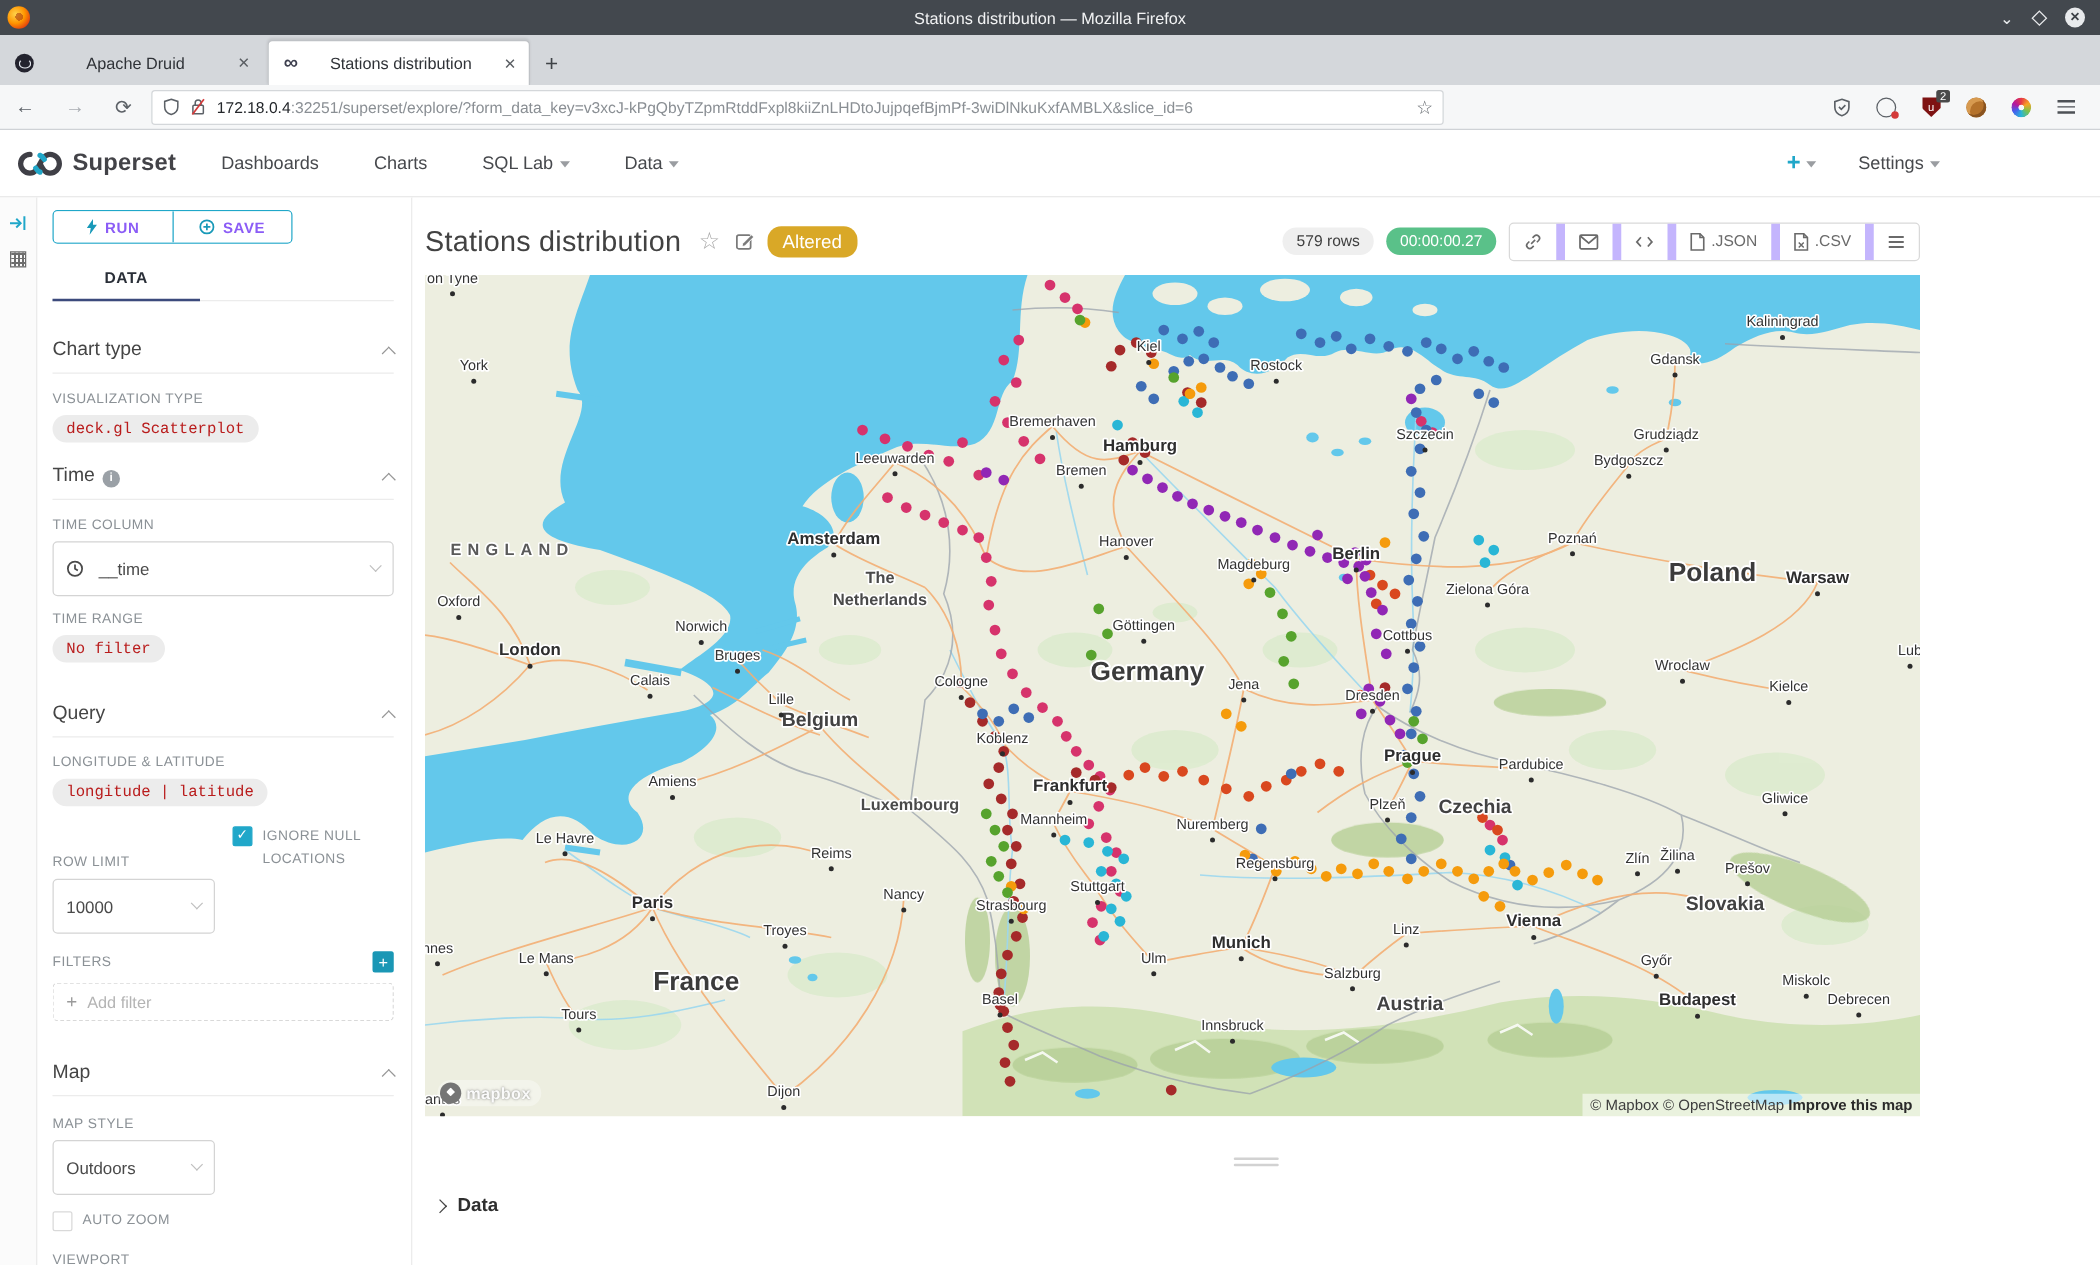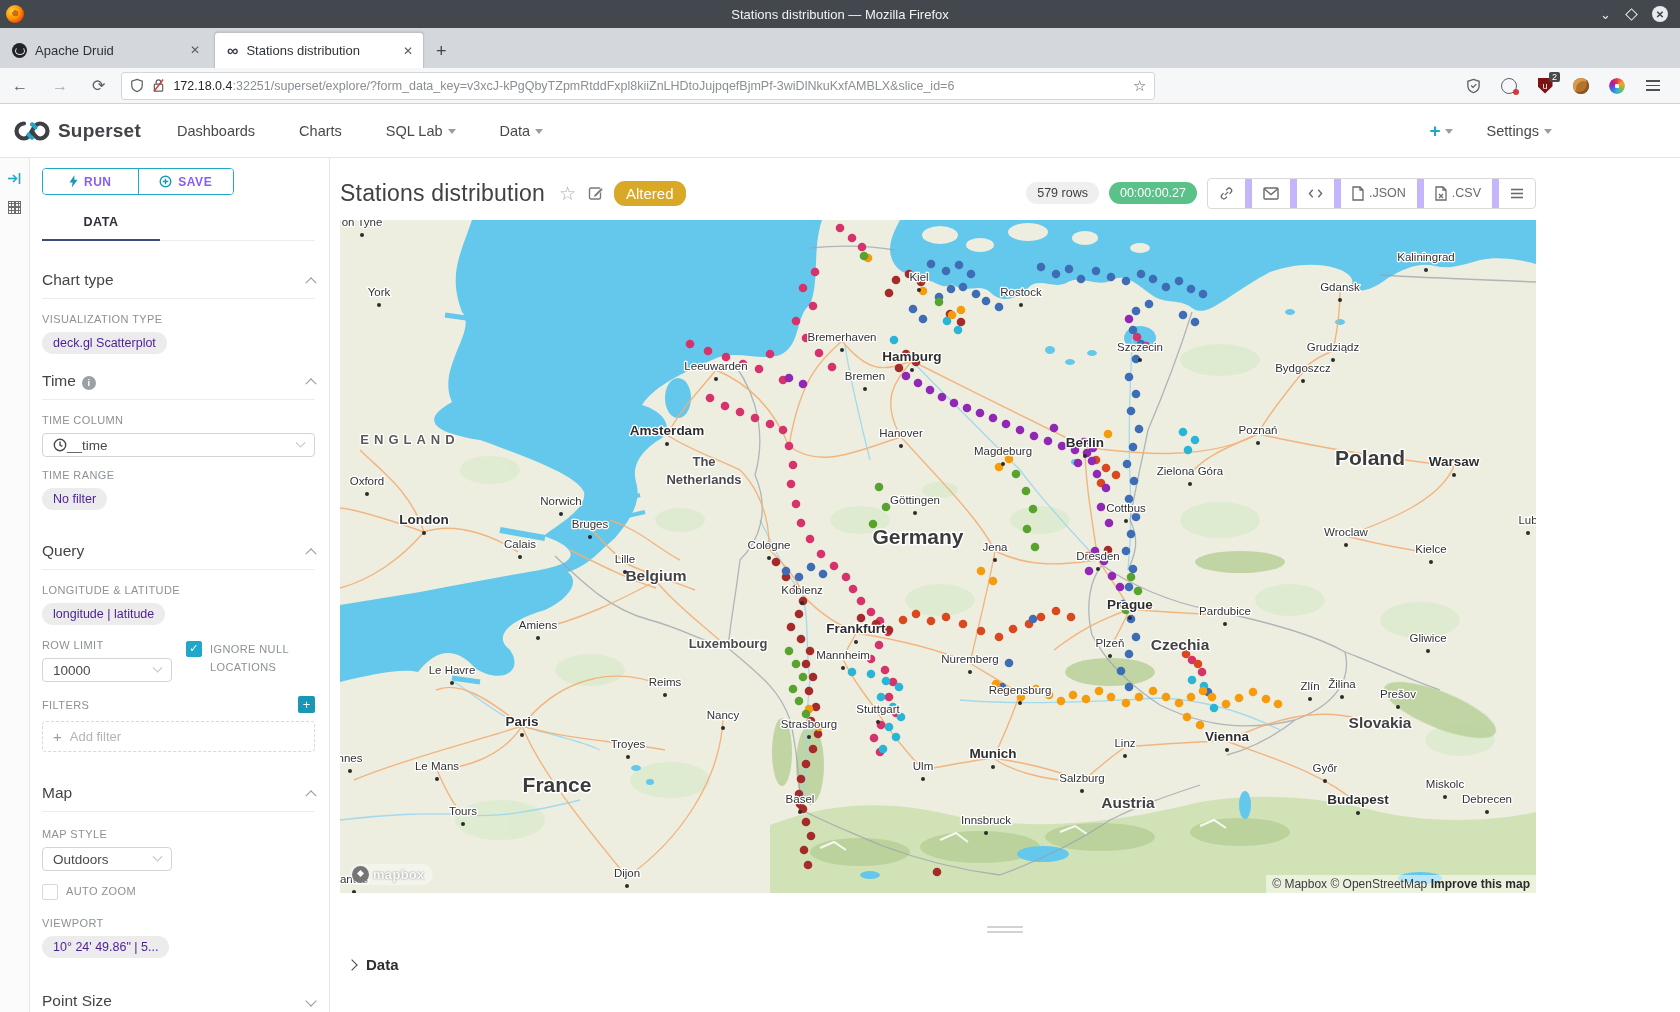--- a/index.html
+++ b/index.html
@@ -11,21 +11,21 @@
   .ff-logo:after{content:"";position:absolute;left:4px;top:3px;width:9px;height:9px;border-radius:50%;background:radial-gradient(circle at 60% 60%, #a4340c 0 40%, transparent 41%);opacity:.55;}
   .win-title { position:absolute; left:50%; transform:translateX(-50%); font-size:13px; }
   .win-controls { margin-left:auto; display:flex; align-items:center; gap:16px; padding-right:12px; }
   .wc { color:#e8eaec; font-size:13px; line-height:1; }
   .wc-diamond { width:9px; height:9px; border:1.4px solid #e8eaec; transform:rotate(45deg); }
   .wc-close { width:16px; height:16px; border-radius:50%; background:#e8eaec; color:#3c4046; font-size:10px; font-weight:bold; display:flex; align-items:center; justify-content:center; }
 
   .tabstrip { position:absolute; top:28px; left:0; width:1680px; height:40px; background:#d4d7db; display:flex; align-items:flex-end; }
   .tab { height:36px; display:flex; align-items:center; gap:8px; padding:0 10px 0 12px; font-size:13px; color:#2f3237; width:210px; }
   .tab.active { background:#fff; border:1px solid #bfc2c6; border-bottom:none; border-radius:4px 4px 0 0; box-shadow:0 -1px 2px rgba(0,0,0,.08); margin-left:4px; }
-  .tab .tab-label { flex:1; white-space:nowrap; overflow:hidden; }
+  .tab .tab-label { flex:1; white-space:nowrap; overflow:hidden;text-align:center; }
   .tab .tab-close { color:#5a5e63; font-size:12px; }
   .druid-ic { width:15px; height:15px; border-radius:50%; background:#23232e; position:relative; flex:none;}
   .druid-ic:after { content:""; position:absolute; left:3px; top:4px; width:8px; height:6px; border:1.6px solid #dfe3ea; border-radius:50%; border-top-color:transparent; }
   .ss-tab-ic { color:#3d3f4e; font-weight:bold; font-size:16px; line-height:1; flex:none;}
   .newtab-btn { font-size:18px; color:#3f4347; padding:0 12px 6px; }
 
   .urlrow { position:absolute; top:68px; left:0; width:1680px; height:36px; background:#f6f7f8; border-bottom:1px solid #cfd2d6; display:flex; align-items:center; }
   .nav-ic { color:#5c6167; font-size:16px; padding:0 12px; }
   .nav-ic.dim { color:#a9adb2; }
   .urlbox { width:1034px; height:28px; margin-left:4px; background:#fff; border:1px solid #d4d7da; border-radius:3px; display:flex; align-items:center; padding:0 8px; }
@@ -68,22 +68,22 @@
   .rs-btn { flex:1; display:flex; align-items:center; justify-content:center; gap:6px; font-size:12px; font-weight:bold; letter-spacing:.5px; color:#8b5cf6; background:#fff; }
   .rs-btn + .rs-btn { border-left:1.5px solid #20a7c9; }
   .data-tab-row { margin-top:16px; border-bottom:1px solid #ececec; position:relative; height:30px; }
   .data-tab { position:absolute; left:0; top:0; width:118px; text-align:center; font-size:12.5px; font-weight:bold; letter-spacing:.5px; color:#2a2f38; padding-top:4px; border-bottom:2px solid #3c4a7c; height:30px; }
   .section-h { display:flex; align-items:center; justify-content:space-between; font-size:15.5px; color:#454545; }
   .chev { width:8px; height:8px; border-right:1.7px solid #979797; border-bottom:1.7px solid #979797; }
   .chev.up { transform:rotate(225deg) translate(-2px,-2px); }
   .chev.down { transform:rotate(45deg); }
   .divider { border-bottom:1px solid #ececec; margin-top:9px; }
   .ctl-label { font-size:11px; color:#8b9196; letter-spacing:.4px; margin-bottom:7px; }
-  .pill { display:inline-block; background:#ececec; border-radius:11px; padding:4px 11px; font-size:12.5px; color:#4c1d95; }
-  .select { height:24px; border:1px solid #d4d4d4; border-radius:4px; display:flex; align-items:center; padding:0 10px; font-size:13.5px; color:#4a4a4a; gap:0; background:#fff; }
+  .pill { display:inline-block; background:#ececec; border-radius:11px; padding:4px 11px; font-size:12.5px; color:#b91c1c;font-family:Liberation Mono, monospace; }
+  .select { height:44px; border:1px solid #d4d4d4; border-radius:4px; display:flex; align-items:center; padding:0 10px; font-size:13.5px; color:#4a4a4a; gap:12px; background:#fff; }
   .select .sel-caret { margin-left:auto; width:7px; height:7px; border-right:1.5px solid #bfbfbf; border-bottom:1.5px solid #bfbfbf; transform:rotate(45deg) translate(-2px,-2px); }
   .info-ic { width:14px; height:14px; border-radius:50%; background:#9aa0a6; color:#fff; font-size:9.5px; font-weight:bold; display:inline-flex; align-items:center; justify-content:center; margin-left:6px; font-style:normal; }
   .cb { width:16px; height:16px; border:1px solid #d9d9d9; border-radius:2px; background:#fff; flex:none; }
   .cb.checked { background:#20a7c9; border-color:#20a7c9; color:#fff; font-size:11px; display:flex; align-items:center; justify-content:center; }
   .cb-row { display:flex; gap:8px; font-size:11px; color:#8b9196; letter-spacing:.4px; line-height:1.6; }
   .plus-sq { width:17px; height:17px; background:#1a97b5; border-radius:2px; color:#fff; font-size:13px; display:flex; align-items:center; justify-content:center; }
   .addfilter { border:1px dashed #d9d9d9; border-radius:4px; height:31px; display:flex; align-items:center; padding:0 10px; gap:8px; color:#b4b4b4; font-size:13px; margin-top:8px; }
 
   
   .main { flex:1; position:relative; background:#fff; }
@@ -306,21 +306,21 @@
     <div style="margin-top:32px;">
       <div class="section-h">
         <span>Query</span>
           <span class="chev up"></span>
       </div>
       <div class="divider"></div>
       <div style="margin-top:14px;">
         <div class="ctl-label">LONGITUDE &amp; LATITUDE</div>
         <span class="pill">longitude | latitude</span>
         <div style="display:flex; margin-top:14px; gap:14px;">
-          <div style="width:130px;">
+          <div style="width:130px;margin-top:25px;">
             <div class="ctl-label">ROW LIMIT</div>
             <div class="select">
               <span>10000</span>
               <span class="sel-caret"></span>
             </div>
           </div>
           <div class="cb-row" style="margin-top:2px;">
             <span class="cb checked">✓</span>
             <span style="width:92px;">IGNORE NULL LOCATIONS</span>
           </div>

